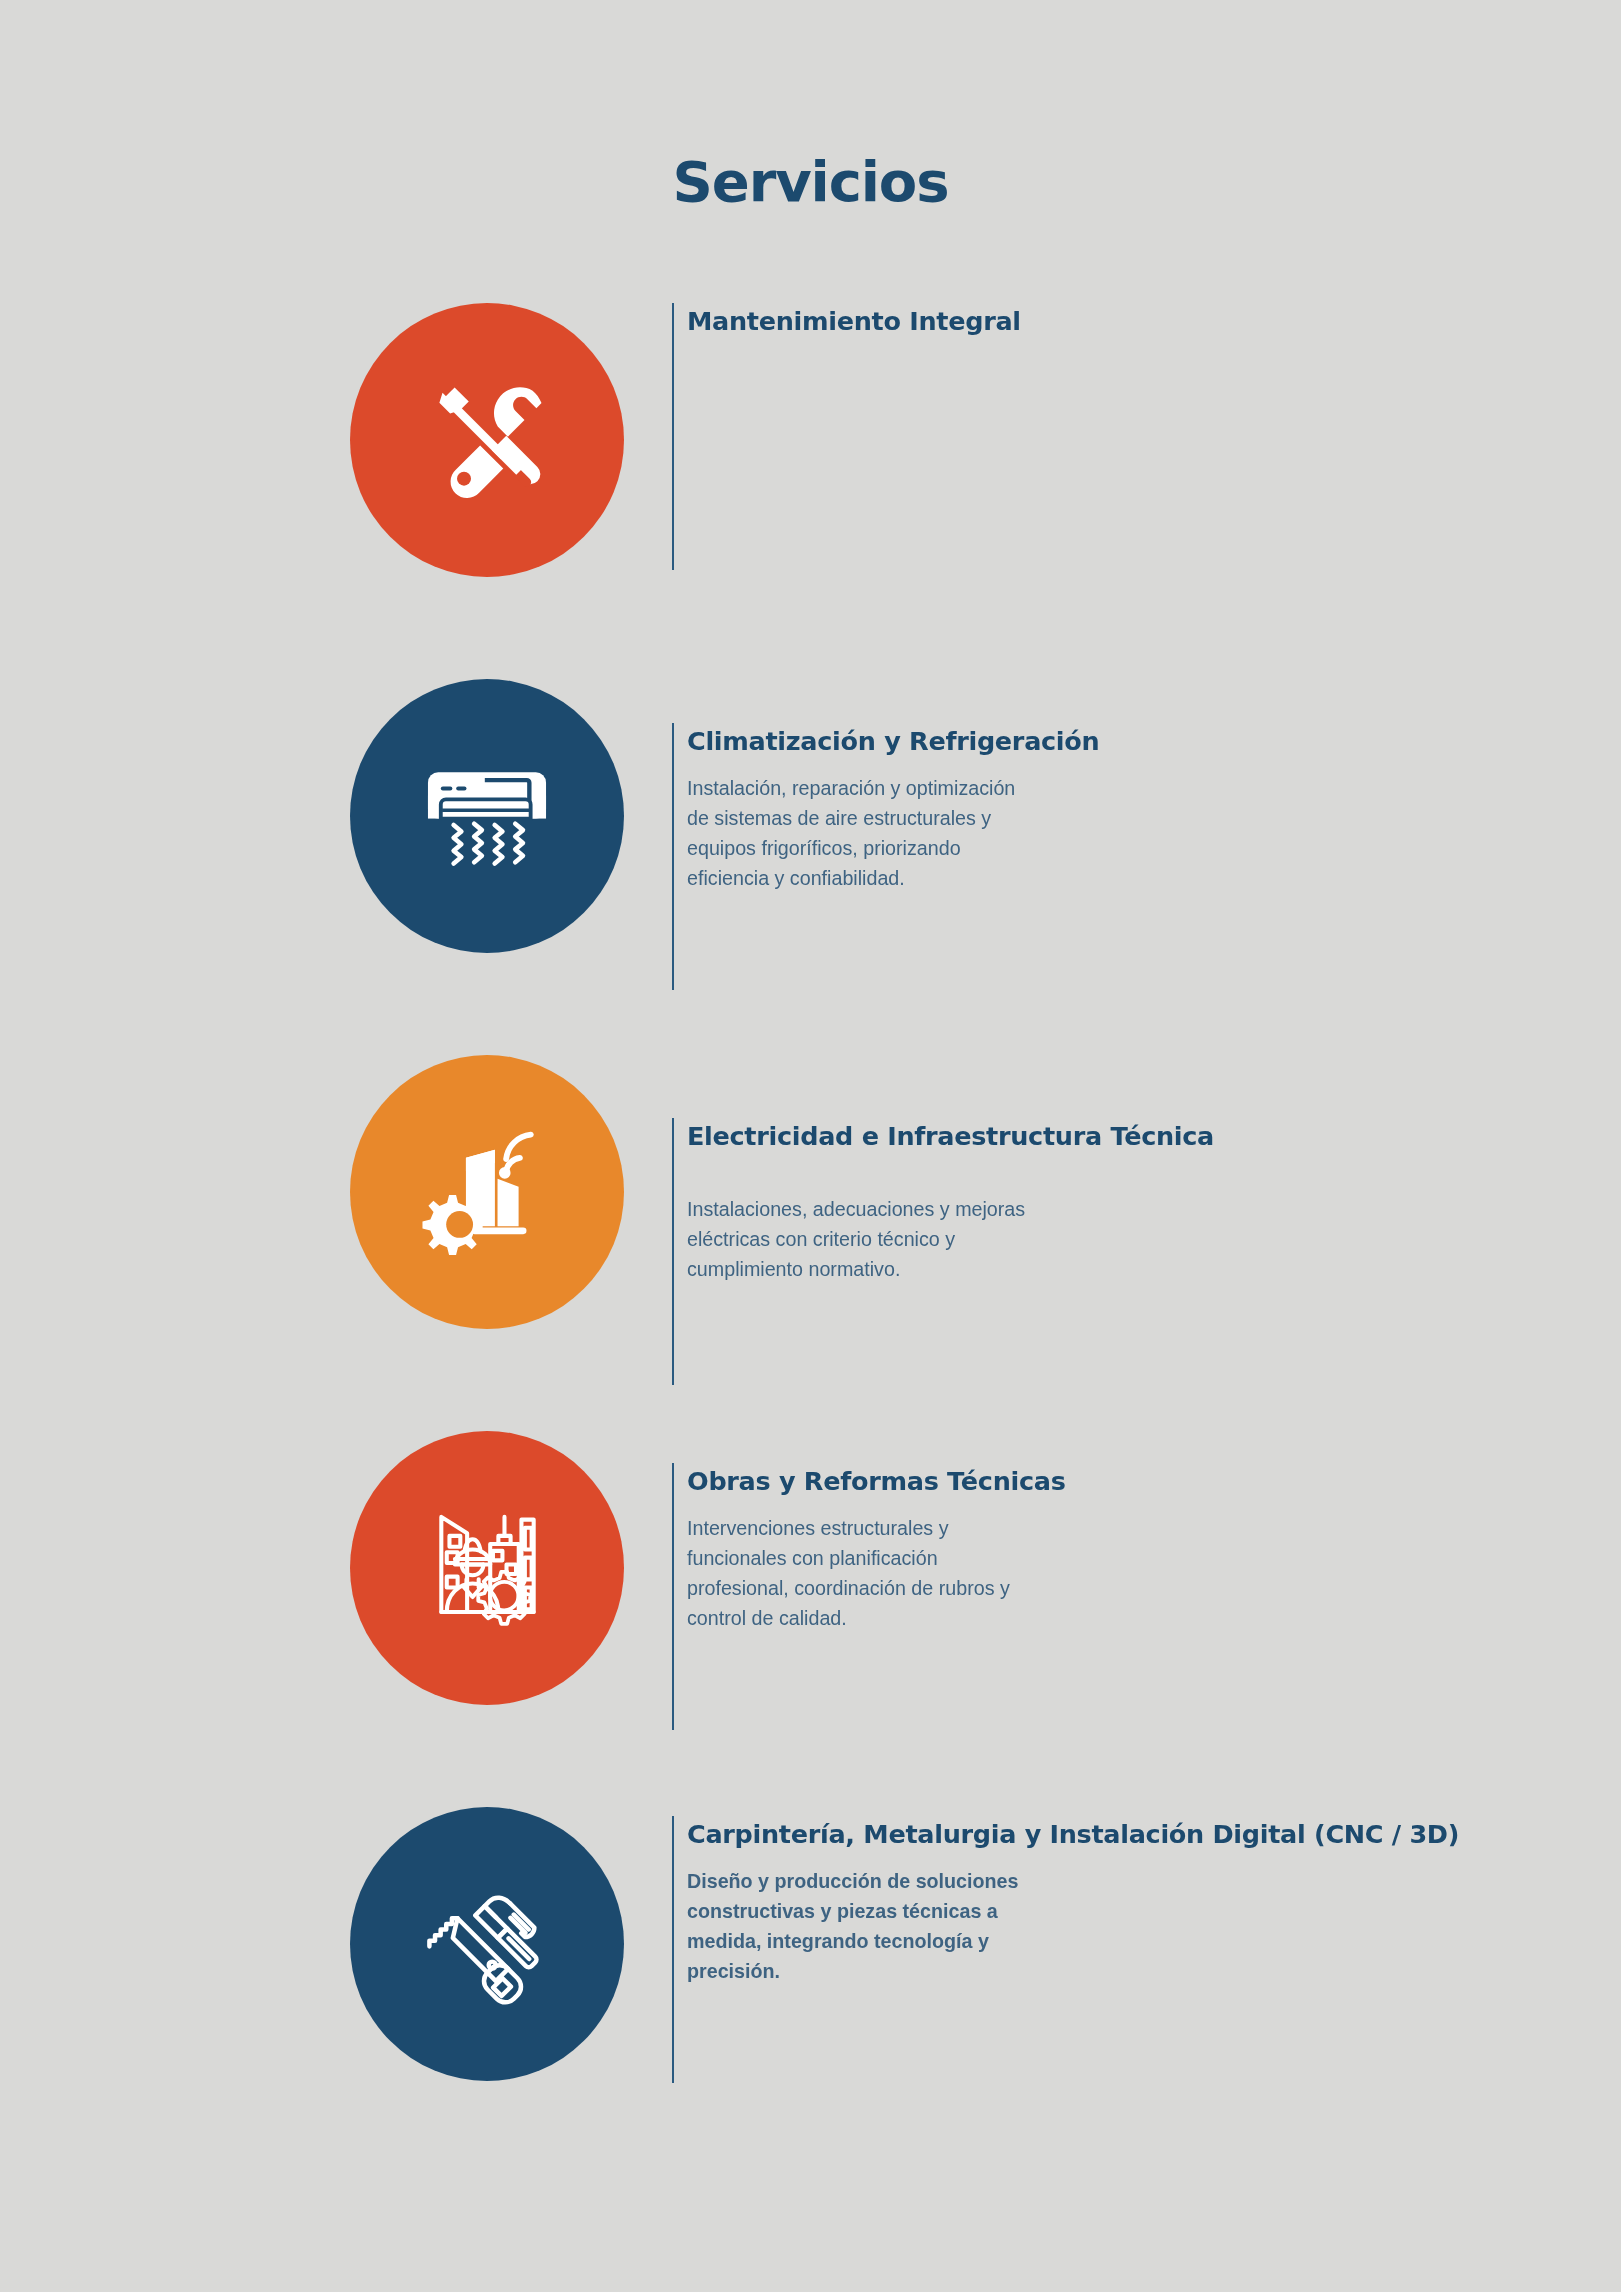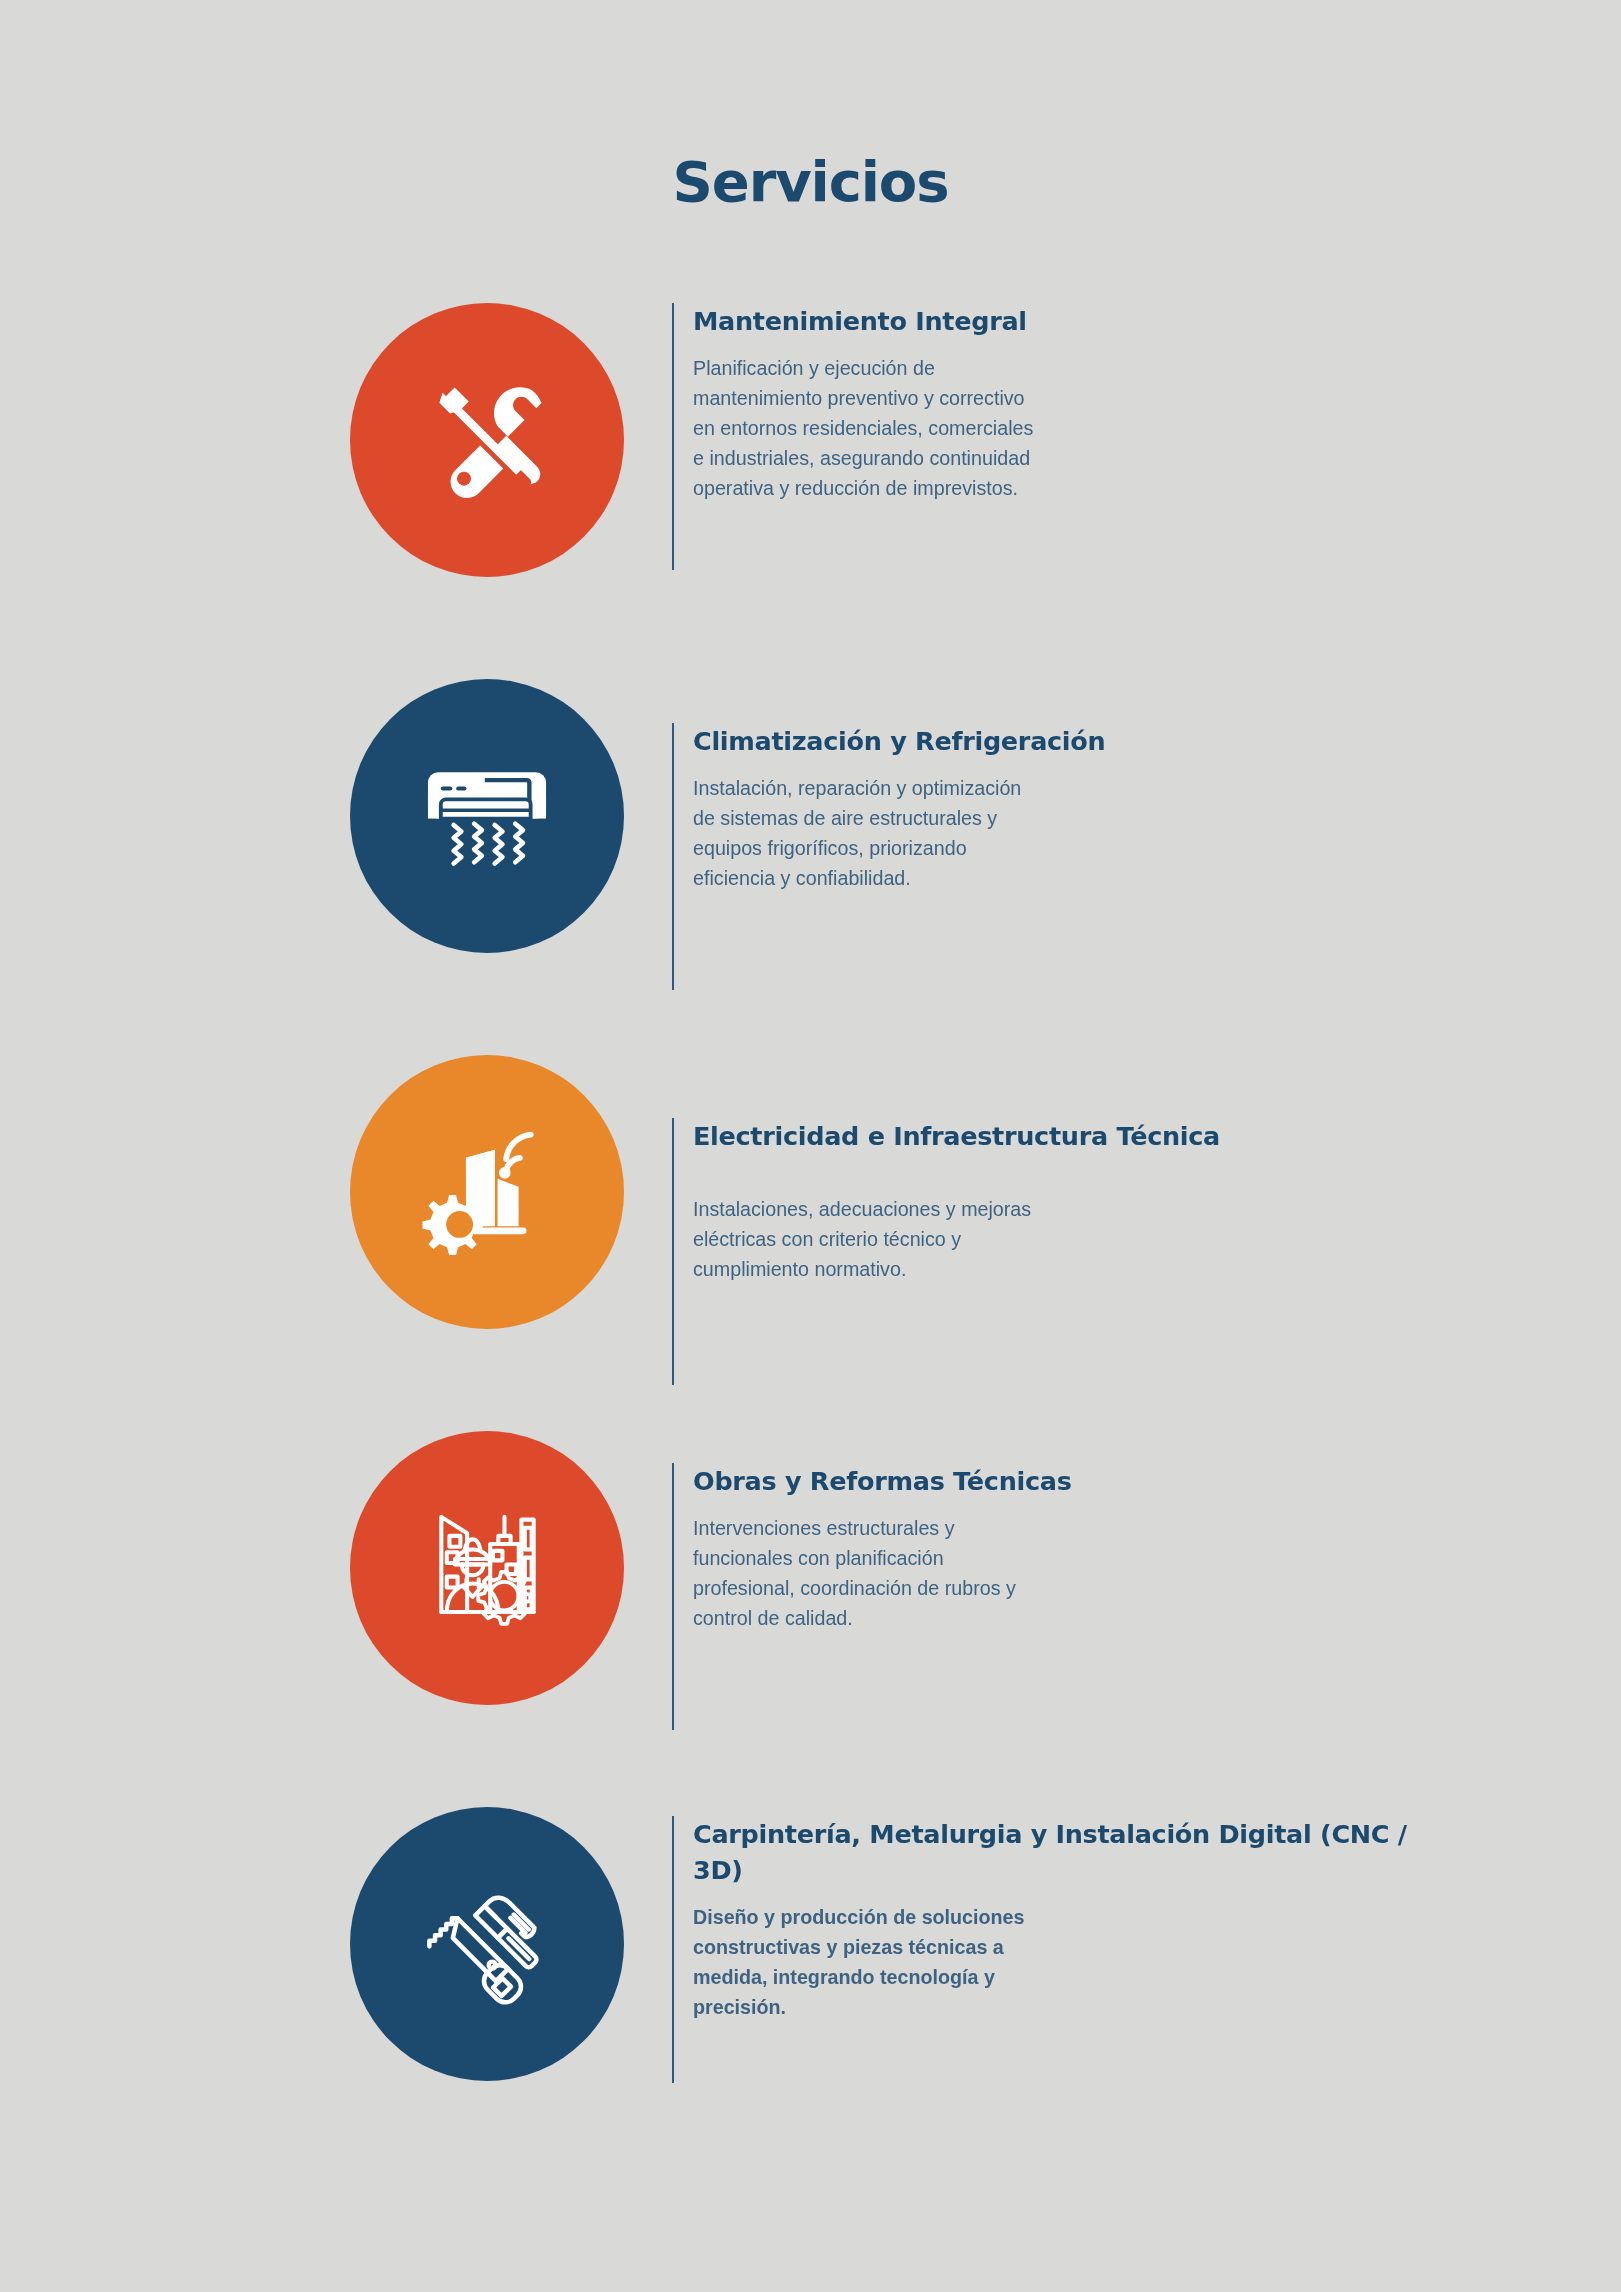--- a/index.html
+++ b/index.html
@@ -64,21 +64,21 @@
   .disc-red    { background: #dc4a2b; }
   .disc-navy   { background: #1c4a6e; }
   .disc-orange { background: #e8882b; }
 
   
   .service-body {
     position: absolute;
     left: 672px;
     top: 1.8px;
     width: 788px;
-    padding-left: 19px;
+    padding-left: 13px;
     border-left: 2.7px solid #2a5a80;
     min-height: 267px;
   }
 
   .service-title {
     font-family: "DejaVu Sans", sans-serif;
     font-weight: 700;
     font-size: 25.5px;
     line-height: 36px;
     letter-spacing: -0.3px;
@@ -132,25 +132,20 @@
             <path d="M31.8 36.2 L36.6 31.4 L88.2 83 L83.4 87.8 z"></path>
 
             <path d="M54.5 64.3 L43.2 75.6 l-8 8 a13.1 13.1 0 1 0 18.5 18.5 l8-8 11.3-11.3 z"></path>
             <circle cx="41.6" cy="90.9" r="5.6" fill="#dc4a2b"></circle>
             <path d="M44.1 65.6 L52.2 57.5 L58 63.3 L49.9 71.4 z" fill="#dc4a2b" opacity="0"></path>
           </svg>
         </span>
       </div>
       <div class="service-body">
         <div class="service-title">Mantenimiento Integral</div>
-        <div class="service-desc">Planificación y ejecución de
-mantenimiento preventivo y correctivo
-en entornos residenciales, comerciales
-e industriales, asegurando continuidad
-operativa y reducción de imprevistos.</div>
       </div>
     </div>
 
     <div class="service s2">
       <div class="icon-disc disc-navy" style="background: rgb(28, 74, 110);">
         <span>
           <svg width="154" height="154" viewBox="0 0 120 120" aria-hidden="true">
 
             <rect x="14" y="26" width="92" height="36" rx="8" fill="#ffffff"></rect>
             <rect x="14" y="44" width="92" height="18" fill="#ffffff"></rect>

